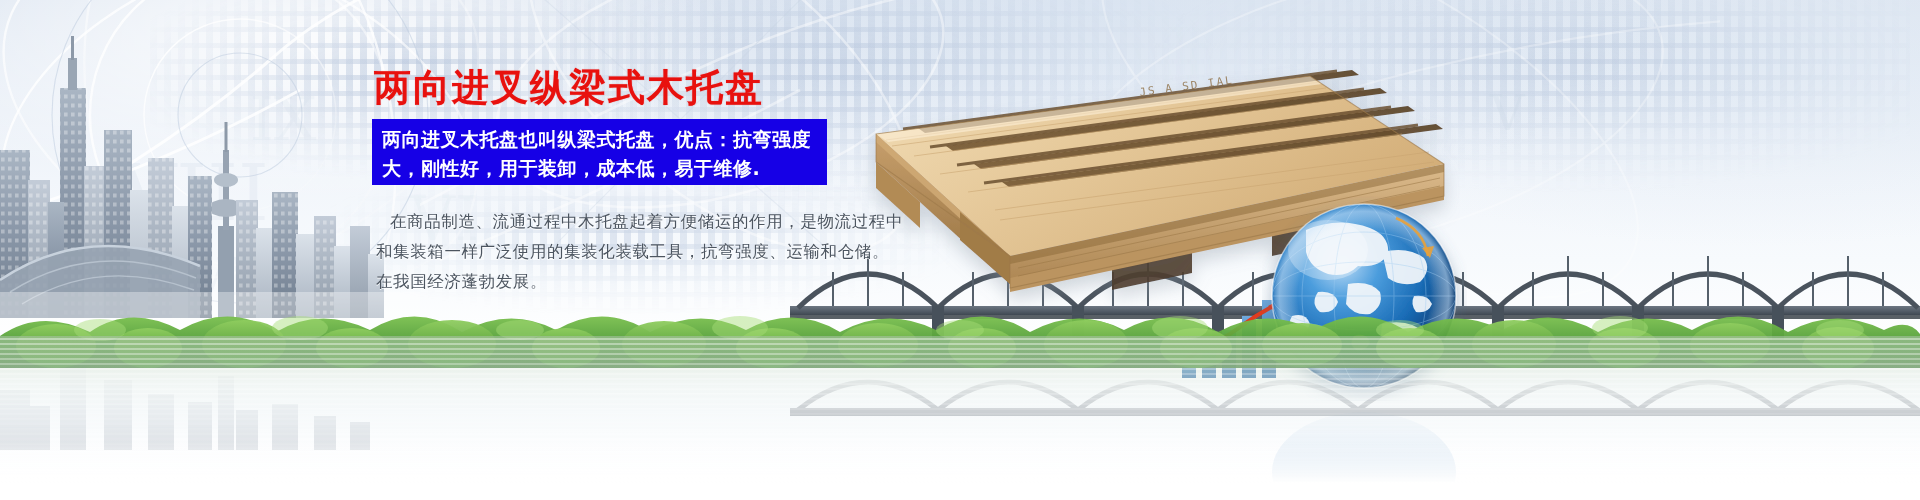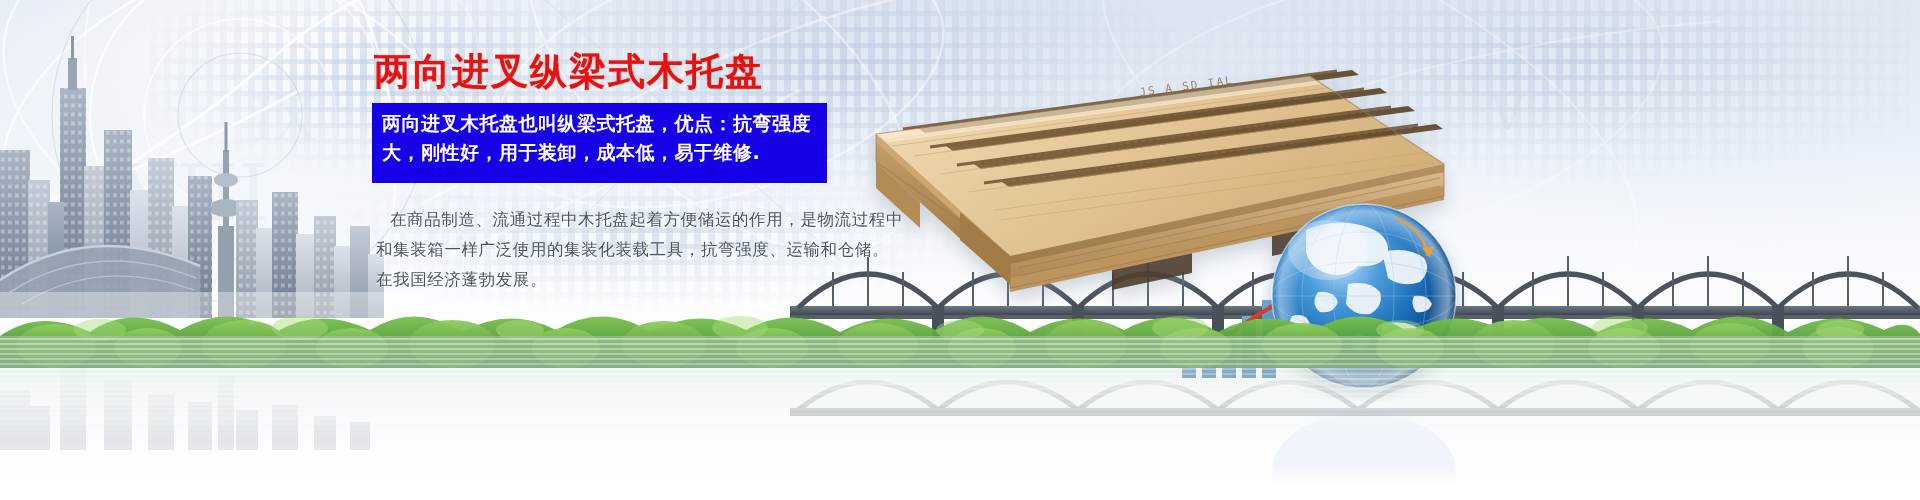--- a/index.html
+++ b/index.html
@@ -47,34 +47,34 @@
             mask-image:radial-gradient(ellipse 340px 80px at 50% 40%, #000 5%, rgba(0,0,0,0.25) 60%, transparent 100%); opacity:.65; }
 
   
   .lineart { position:absolute; pointer-events:none; }
   #lineart-left  { left:-60px; top:-60px;  width:620px; height:400px; opacity:.95; }
   #lineart-mid   { left:420px; top:-40px;  width:620px; height:330px; opacity:.55; }
   #lineart-right { left:1020px; top:-30px; width:700px; height:330px; opacity:.45; }
   #roman-numerals{ left:100px; top:40px;   width:520px; height:290px; opacity:.5; }
 
   
-  #text-block { position:absolute; left:360px; top:52px; width:500px; }
+  #text-block { position:absolute; left:360px; top:68px; width:500px; }
 
   #main-title {
     font-family:"DejaVu Sans","Liberation Sans",sans-serif;
     font-size:37px; font-weight:bold; color:#e8110e;
     letter-spacing:2px; line-height:1.1; white-space:nowrap;
     text-shadow:0 0 1px rgba(232,17,14,.55);
     padding-left:14px;
   }
 
   #highlight-box {
     margin-top:10px; margin-left:12px;
     width:455px; background:#1600e6;
-    padding:6px 10px 15px 10px;
+    padding:6px 10px 1px 10px;
   }
   .hl-line {
     color:#ffffff; font-size:19px; font-weight:bold;
     letter-spacing:.5px; line-height:1.55; white-space:nowrap;
   }
 
   #body-copy { margin-top:22px; margin-left:16px; width:490px; }
   .body-line {
     color:#4c5560; font-size:16.5px; line-height:30px;
     letter-spacing:.6px; white-space:nowrap;

